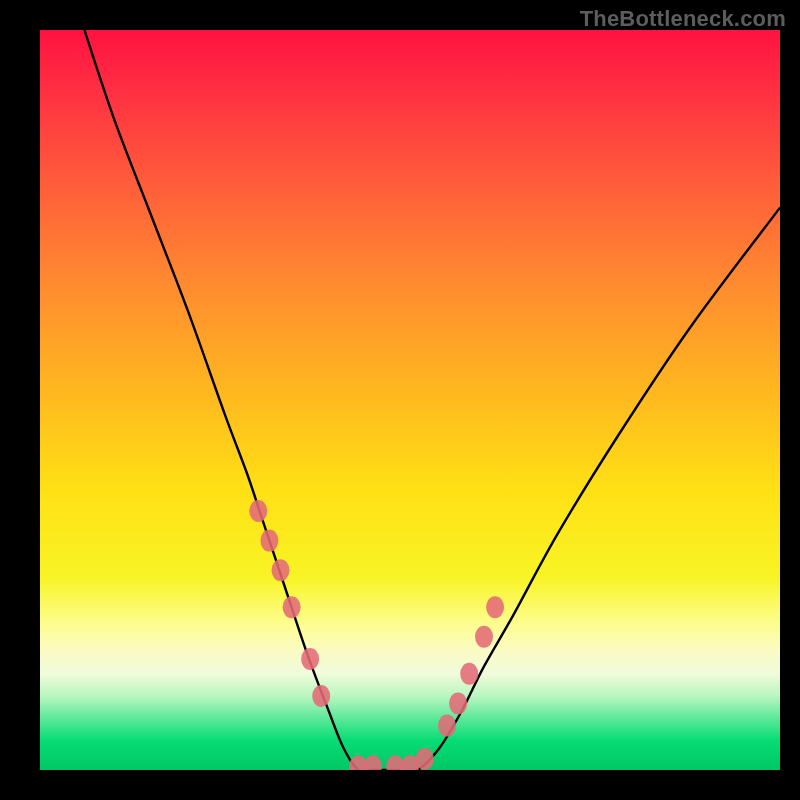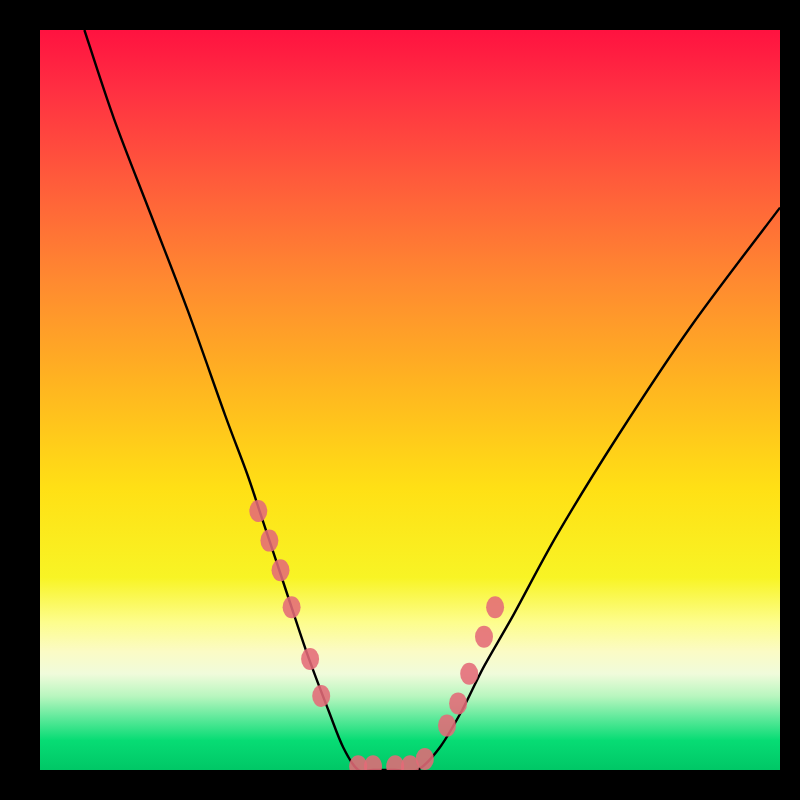--- a/index.html
+++ b/index.html
@@ -56,20 +56,21 @@
     top: 0;
     width: 740px;
     height: 740px;
     z-index: 2;
   }
 </style>
 </head>
 <body>
 
 <div class="frame">
+  <div class="watermark">TheBottleneck.com</div>
 
   <div class="plot">
     <svg class="curve" viewBox="0 0 740 740" preserveAspectRatio="none">
       <path id="curve-path" fill="none" stroke="#000" stroke-width="2.4" d="M 44.40 0.00 C 49.33 14.80, 62.90 57.97, 74.00 88.80 C 85.10 119.63, 98.67 152.93, 111.00 185.00 C 123.33 217.07, 135.67 247.90, 148.00 281.20 C 160.33 314.50, 175.13 357.67, 185.00 384.80 C 194.87 411.93, 201.03 426.73, 207.20 444.00 C 213.37 461.27, 215.83 469.90, 222.00 488.40 C 228.17 506.90, 236.80 532.80, 244.20 555.00 C 251.60 577.20, 259.00 600.63, 266.40 621.60 C 273.80 642.57, 282.43 664.77, 288.60 680.80 C 294.77 696.83, 298.47 707.93, 303.40 717.80 C 308.33 727.67, 313.27 736.30, 318.20 740.00 C 323.13 743.70, 326.83 740.00, 333.00 740.00 C 339.17 740.00, 347.80 740.00, 355.20 740.00 C 362.60 740.00, 370.00 743.70, 377.40 740.00 C 384.80 736.30, 392.20 727.67, 399.60 717.80 C 407.00 707.93, 414.40 694.37, 421.80 680.80 C 429.20 667.23, 435.37 652.43, 444.00 636.40 C 452.63 620.37, 461.27 606.80, 473.60 584.60 C 485.93 562.40, 500.73 532.80, 518.00 503.20 C 535.27 473.60, 555.00 441.53, 577.20 407.00 C 599.40 372.47, 624.07 334.23, 651.20 296.00 C 678.33 257.77, 725.20 197.33, 740.00 177.60"></path>
       <g id="marker-group">
           <ellipse cx="218.30" cy="481.00" rx="9" ry="11" fill="#e46a78" fill-opacity="0.88"></ellipse>
           <ellipse cx="229.40" cy="510.60" rx="9" ry="11" fill="#e46a78" fill-opacity="0.88"></ellipse>
           <ellipse cx="240.50" cy="540.20" rx="9" ry="11" fill="#e46a78" fill-opacity="0.88"></ellipse>
           <ellipse cx="251.60" cy="577.20" rx="9" ry="11" fill="#e46a78" fill-opacity="0.88"></ellipse>
           <ellipse cx="270.10" cy="629.00" rx="9" ry="11" fill="#e46a78" fill-opacity="0.88"></ellipse>

